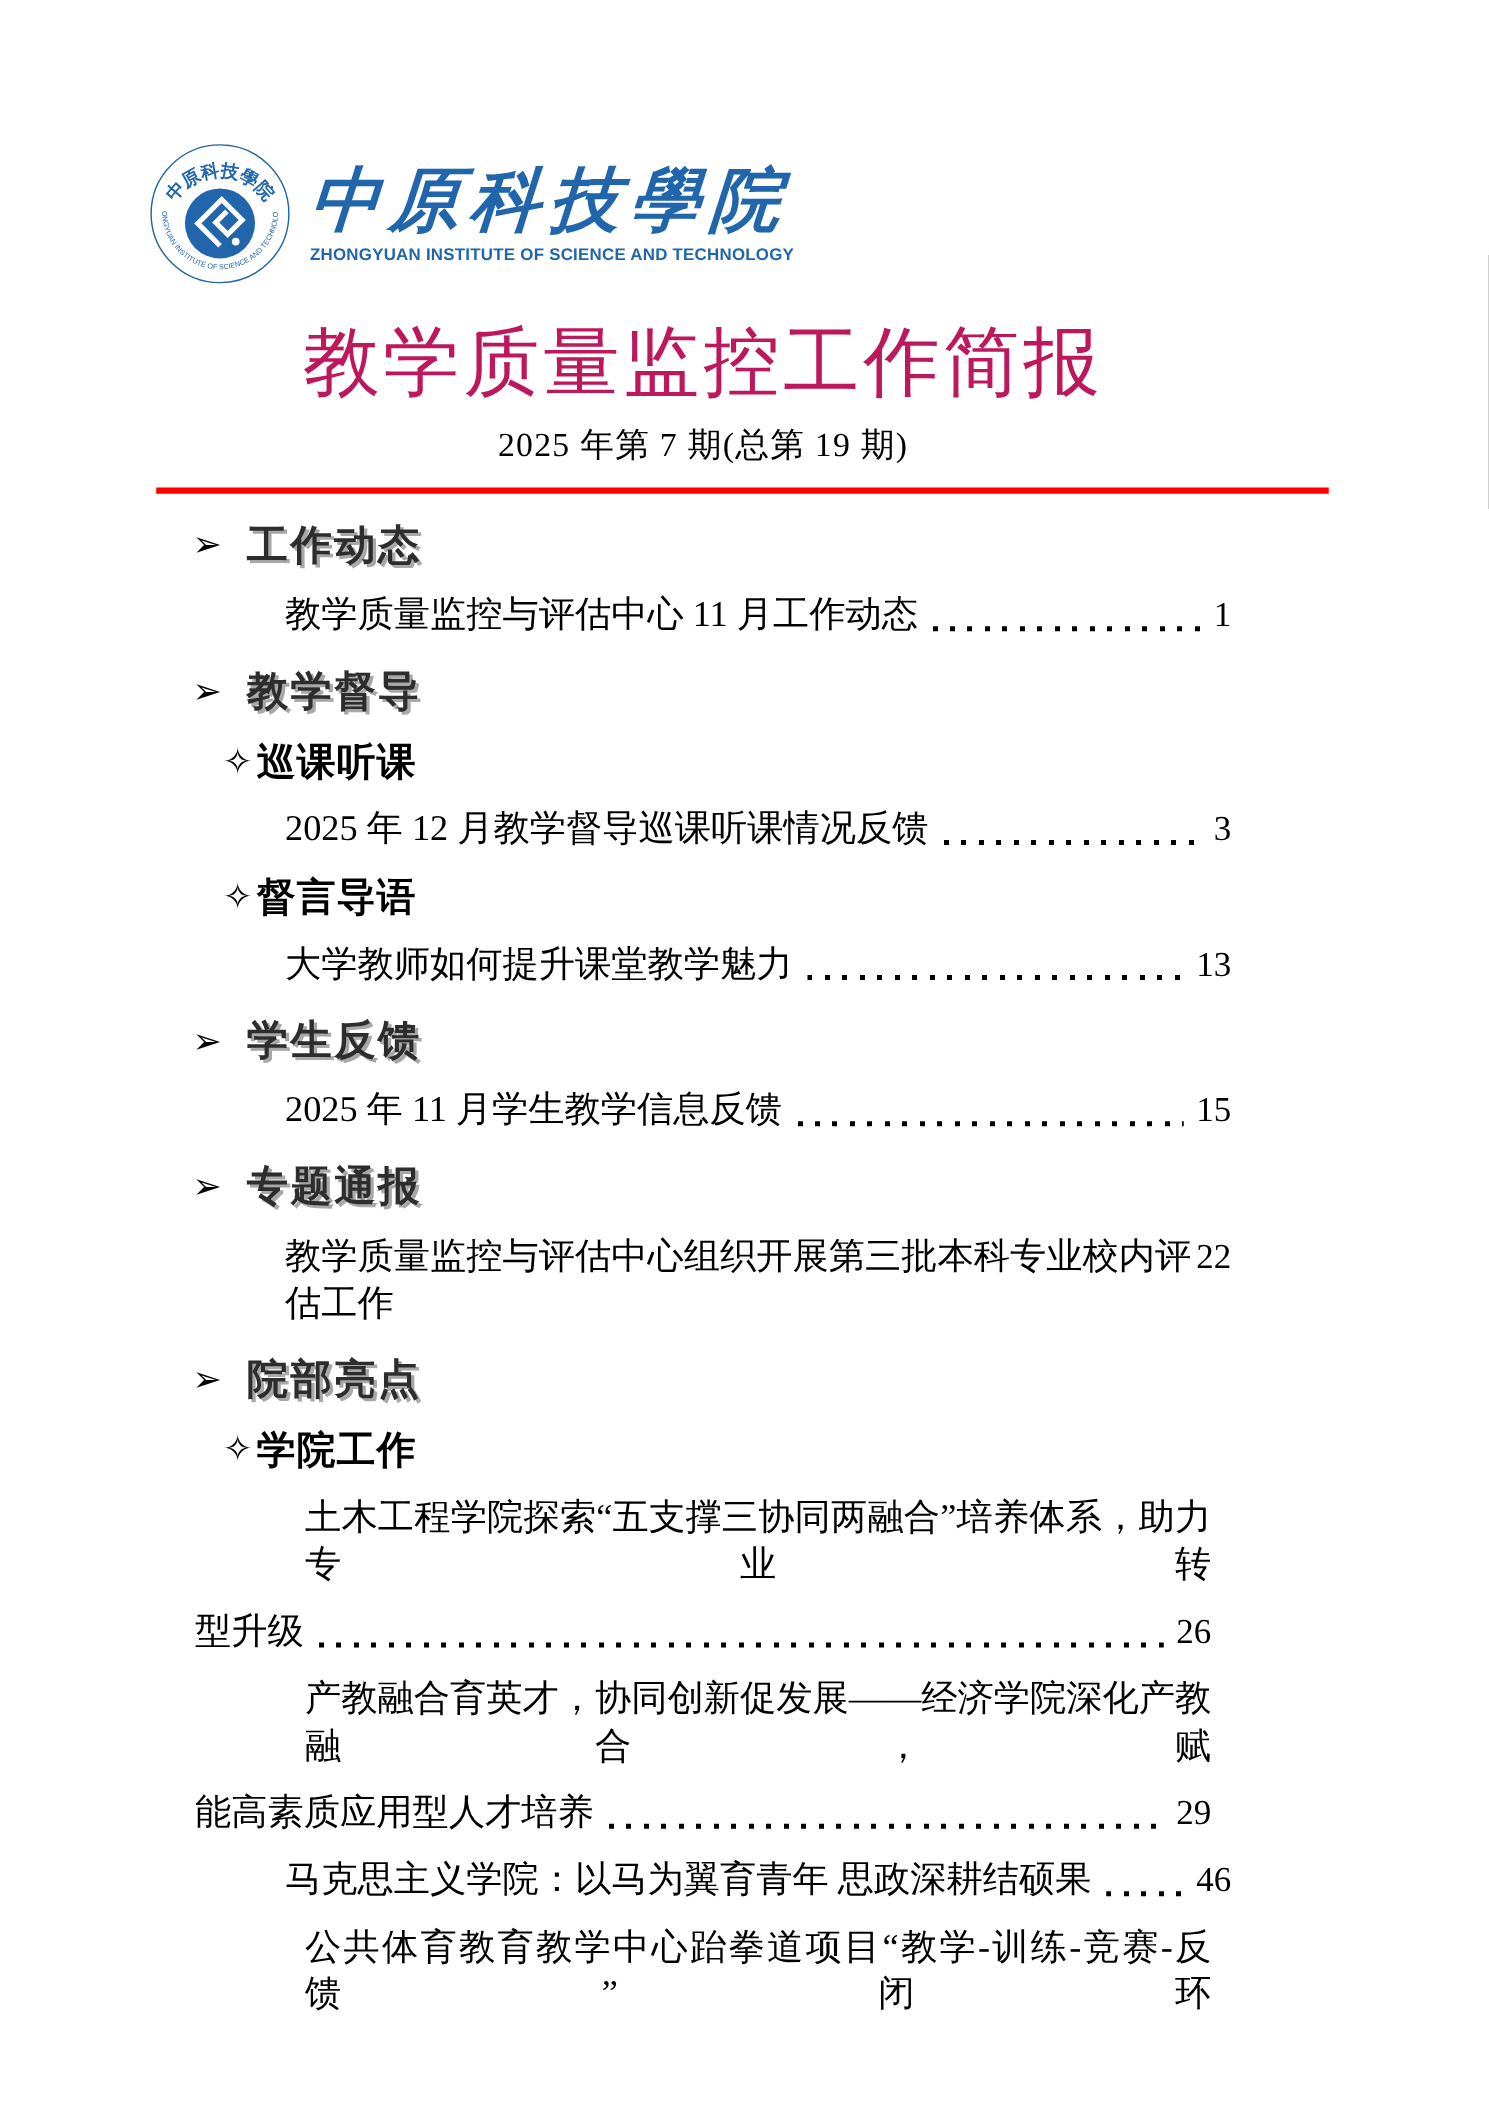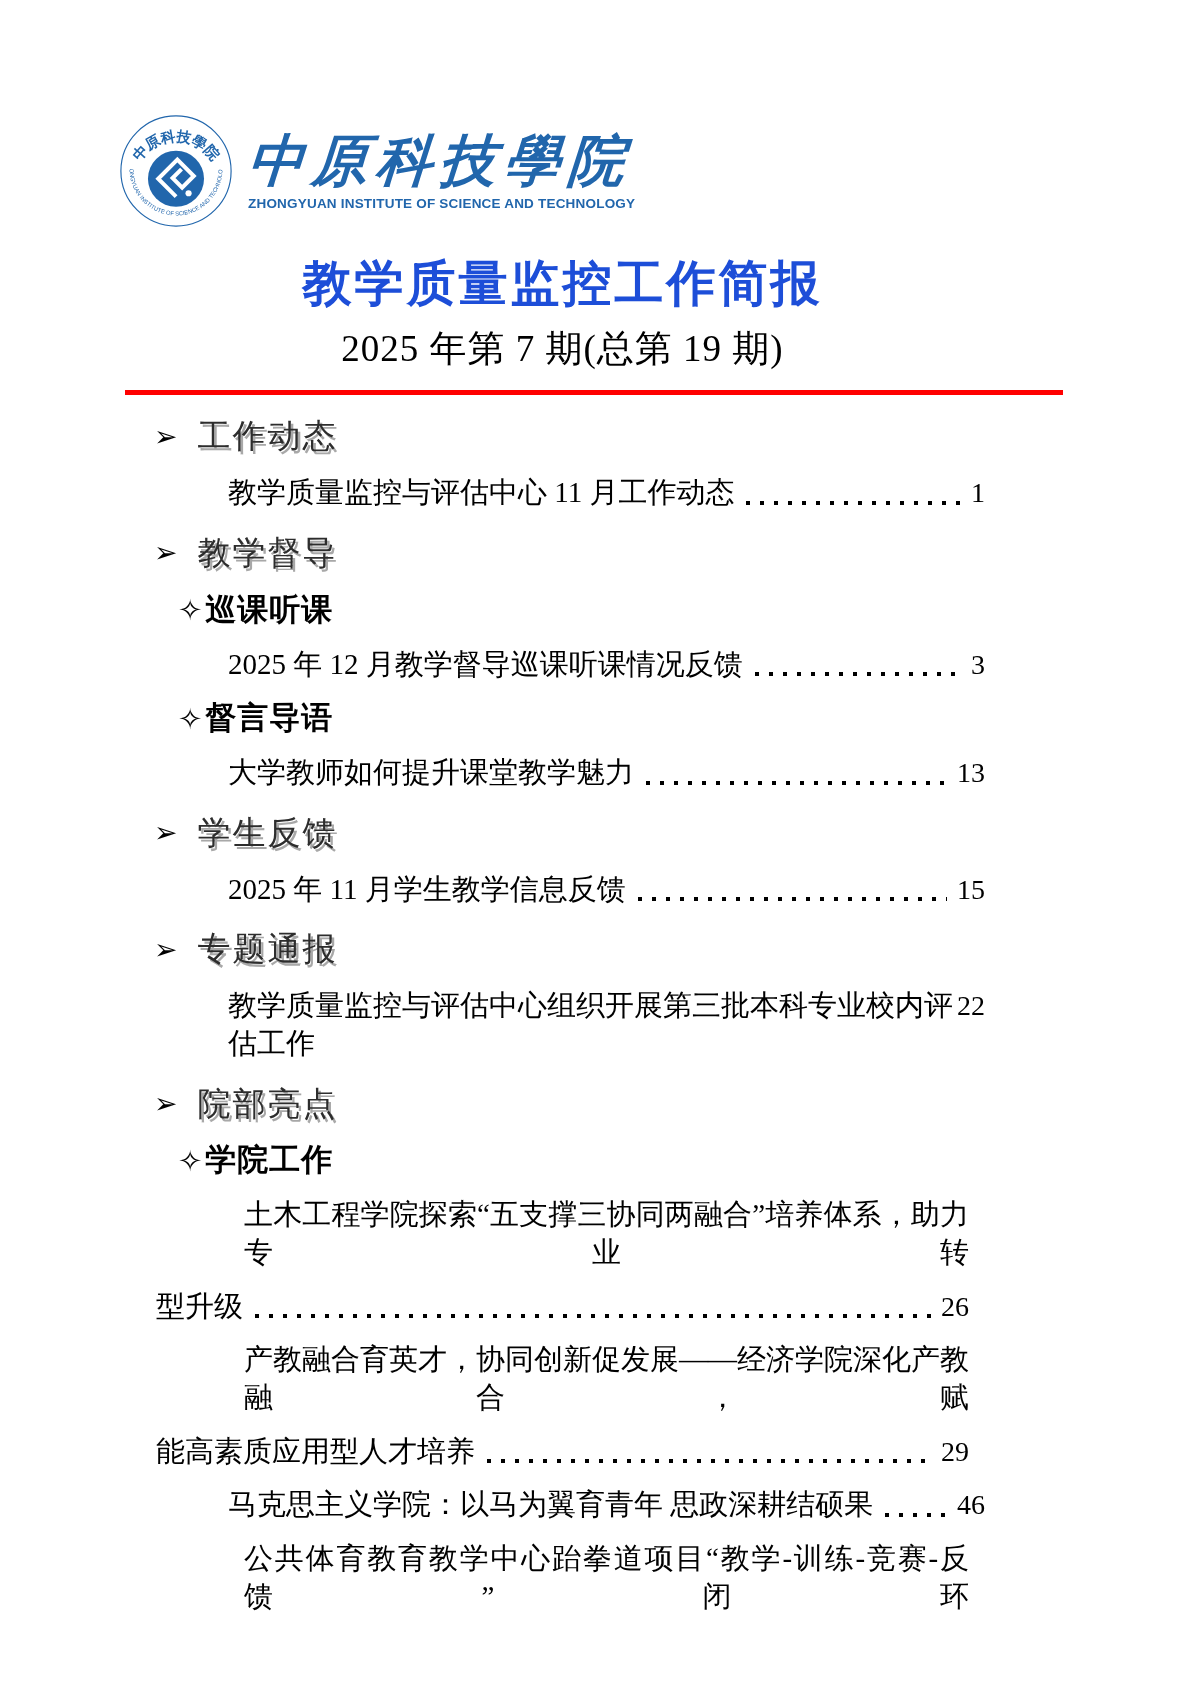--- a/index.html
+++ b/index.html
@@ -27,27 +27,27 @@
   }
   .logo-en {
     color:#2166ac; font-size:13.5px; font-weight:700; letter-spacing:0.2px;
     font-family:"Liberation Sans","DejaVu Sans",sans-serif;
     margin-top:4px;
   }
   
   .title-col { margin-left:140px; width:845px; }
   .doc-title {
     margin:26px 0 0 0; text-align:center;
-    color:#1d4ed8; font-size:49px; font-weight:700;
+    color:#be185d; font-size:61px; font-weight:400;
     letter-spacing:3px; line-height:1.15;
     font-family:"Liberation Serif","DejaVu Serif",serif;
   }
   .issue-line {
     margin-top:12px; text-align:center;
-    font-size:37px; letter-spacing:1px;
+    font-size:27px; letter-spacing:1px;
   }
   .host-row {
     margin-top:14px;
     display:flex; justify-content:space-between; align-items:baseline;
     font-size:28px;
   }
   .red-rule {
     margin:16px 0 0 125px;
     width:938px; height:5px;
     background:#ff0000;
@@ -55,21 +55,21 @@
   
   .toc { margin:6px 0 0 140px; width:845px; }
   .toc-heading {
     display:flex; align-items:center; gap:20px;
     margin:20px 0 0 14px;
     font-size:33px; line-height:1.3;
     font-family:"Liberation Sans","DejaVu Sans",sans-serif;
   }
   .arrow-glyph { font-size:28px; color:#000; }
   .heading-text {
-    font-weight:400; color:#2d2d2d; letter-spacing:2px;
+    font-weight:700; color:#2d2d2d; letter-spacing:2px;
     text-shadow:2.5px 2.5px 0 #a8a8a8;
   }
   .toc-sub {
     display:flex; align-items:center;
     margin:16px 0 0 38px;
     font-size:31px; font-weight:700; letter-spacing:1px; line-height:1.25;
   }
   .star-glyph { font-size:29px; font-weight:400; margin-right:2px; }
   .toc-entry { margin:16px; }
   .ti-row {

